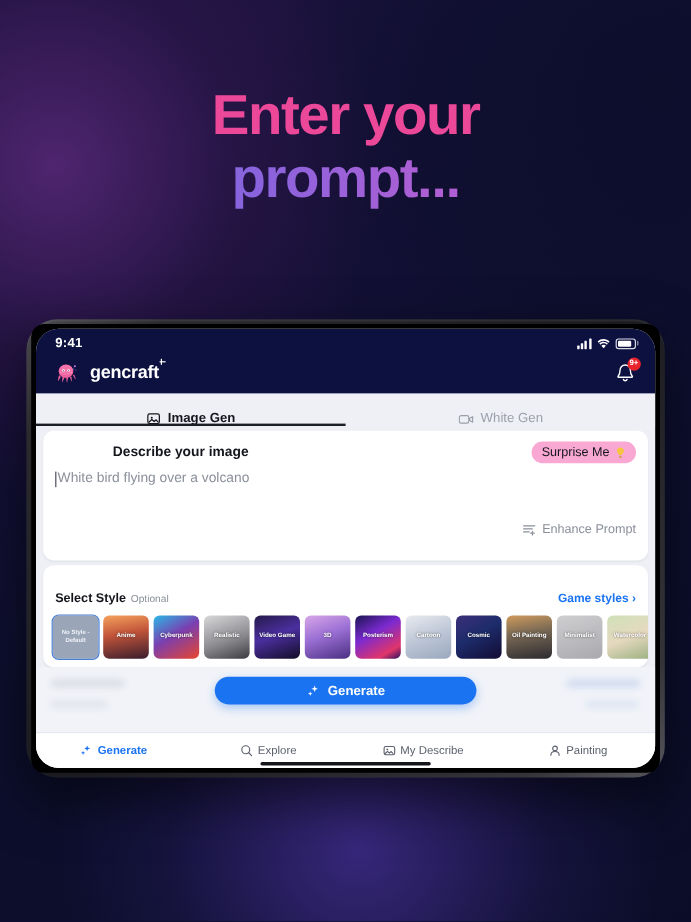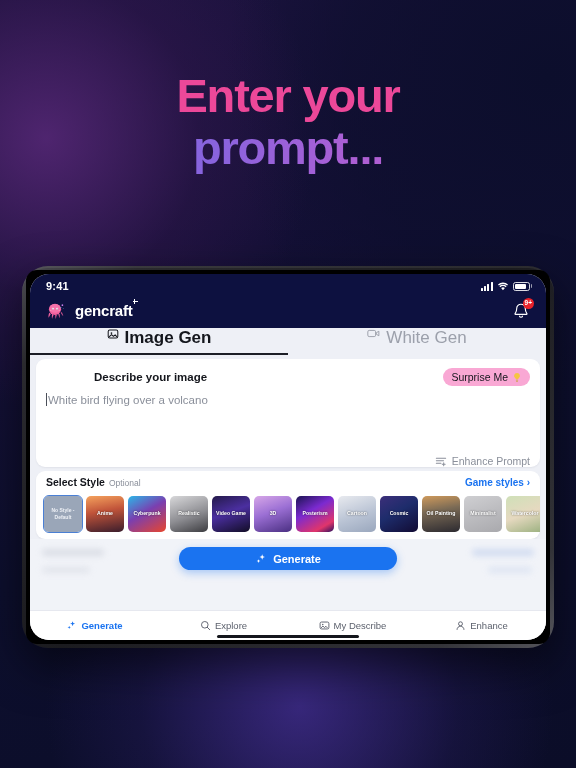--- a/index.html
+++ b/index.html
@@ -97,22 +97,22 @@
   #bell-badge {
     position:absolute; right:-2px; top:-2px;
     min-width:11px; height:11px; border-radius:6px;
     background:#e8232b; color:#fff; font-size:6.5px; font-weight:bold;
     display:flex; align-items:center; justify-content:center; padding:0 2px;
     line-height:1;
   }
   
   #tabs { display:flex; background:#eef0f6; flex:0 0 auto; height:27px; }
   .tab {
-    flex:1; display:flex; align-items:flex-start; justify-content:center; gap:6px;
-    font-size:17px; color:#9ca0ab; position:relative; cursor:pointer;
+    flex:1; display:flex; align-items:flex-end; justify-content:center; gap:6px;
+    font-size:11px; color:#9ca0ab; position:relative; cursor:pointer;
   }
   .tab.active { color:#14161c; font-weight:bold; }
   .tab.active::after{
     content:""; position:absolute; left:0; right:0; bottom:0;
     height:2px; background:#1c1e26;
   }
   
   #promptcard {
     margin:4px 6px 0 6px; background:#fff; border-radius:9px;
     padding:9px 10px 4px 10px; flex:0 0 auto; height:108px;
@@ -121,35 +121,35 @@
   }
   #promptrow1 { display:flex; align-items:center; justify-content:space-between; }
   #promptlabel { font-size:11.5px; font-weight:bold; color:#14161c;padding-left:48px; }
   #surprise {
     display:flex; align-items:center; gap:4px;
     background:#f9a8d4; border-radius:11px; padding:3px 8px;
     font-size:10.5px; color:#14161c; cursor:pointer;
   }
   #prompttext {
     margin-top:7px; font-size:11.5px; color:#8a8f9a;
-    display:flex; align-items:center;
+    display:flex; 
   }
   #caret {
     display:inline-block; width:1px; height:13px; background:#4a4e58;
     margin-right:1px;
   }
   #enhance {
-    position:absolute; right:10px; bottom:0;
+    position:absolute; right:10px; bottom:20px;
     display:flex; align-items:center; gap:5px;
     font-size:10.5px; color:#8a8f9a; cursor:pointer;
   }
   
   #stylecard {
     margin:4px 6px 0 6px; background:#fff; border-radius:9px;
-    padding:1px 0 0 0; flex:0 0 auto;
+    padding:18px 0 0 0; flex:0 0 auto;
     box-shadow:0 1px 2px rgba(10,12,30,.06);
   }
   #stylehead {
     display:flex; align-items:baseline; justify-content:space-between;
     padding:0 10px 0 10px;
   }
   #stylehead .t1 { font-size:10.5px; font-weight:bold; color:#14161c; }
   #stylehead .t2 { font-size:8.5px; color:#8a8f9a; margin-left:4px; font-weight:normal;}
   #morestyles { font-size:10px; color:#1a73f0; font-weight:bold; cursor:pointer; }
   #stylerow {
@@ -390,20 +390,20 @@
           <circle cx="4.8" cy="5.8" r=".95" fill="#5c616d"></circle>
           <path d="M2.3 10.3l2.7-2.5 2 1.8 1.9-1.6 2 2.3" fill="none" stroke="#5c616d" stroke-width="1.2" stroke-linejoin="round"></path>
         </svg>
         <span>My Describe</span>
       </div>
       <div class="nav">
         <svg width="11" height="11" viewBox="0 0 14 14">
           <circle cx="7" cy="4.8" r="2.5" fill="none" stroke="#5c616d" stroke-width="1.2"></circle>
           <path d="M2.6 12c0-2.4 2-4 4.4-4s4.4 1.6 4.4 4" fill="none" stroke="#5c616d" stroke-width="1.2" stroke-linecap="round"></path>
         </svg>
-        <span>Enhance</span>
+        <span>Painting</span>
       </div>
       <div id="homebar"></div>
     </div>
 
   </div>
  </div>
 </div>
 
 </body></html>

